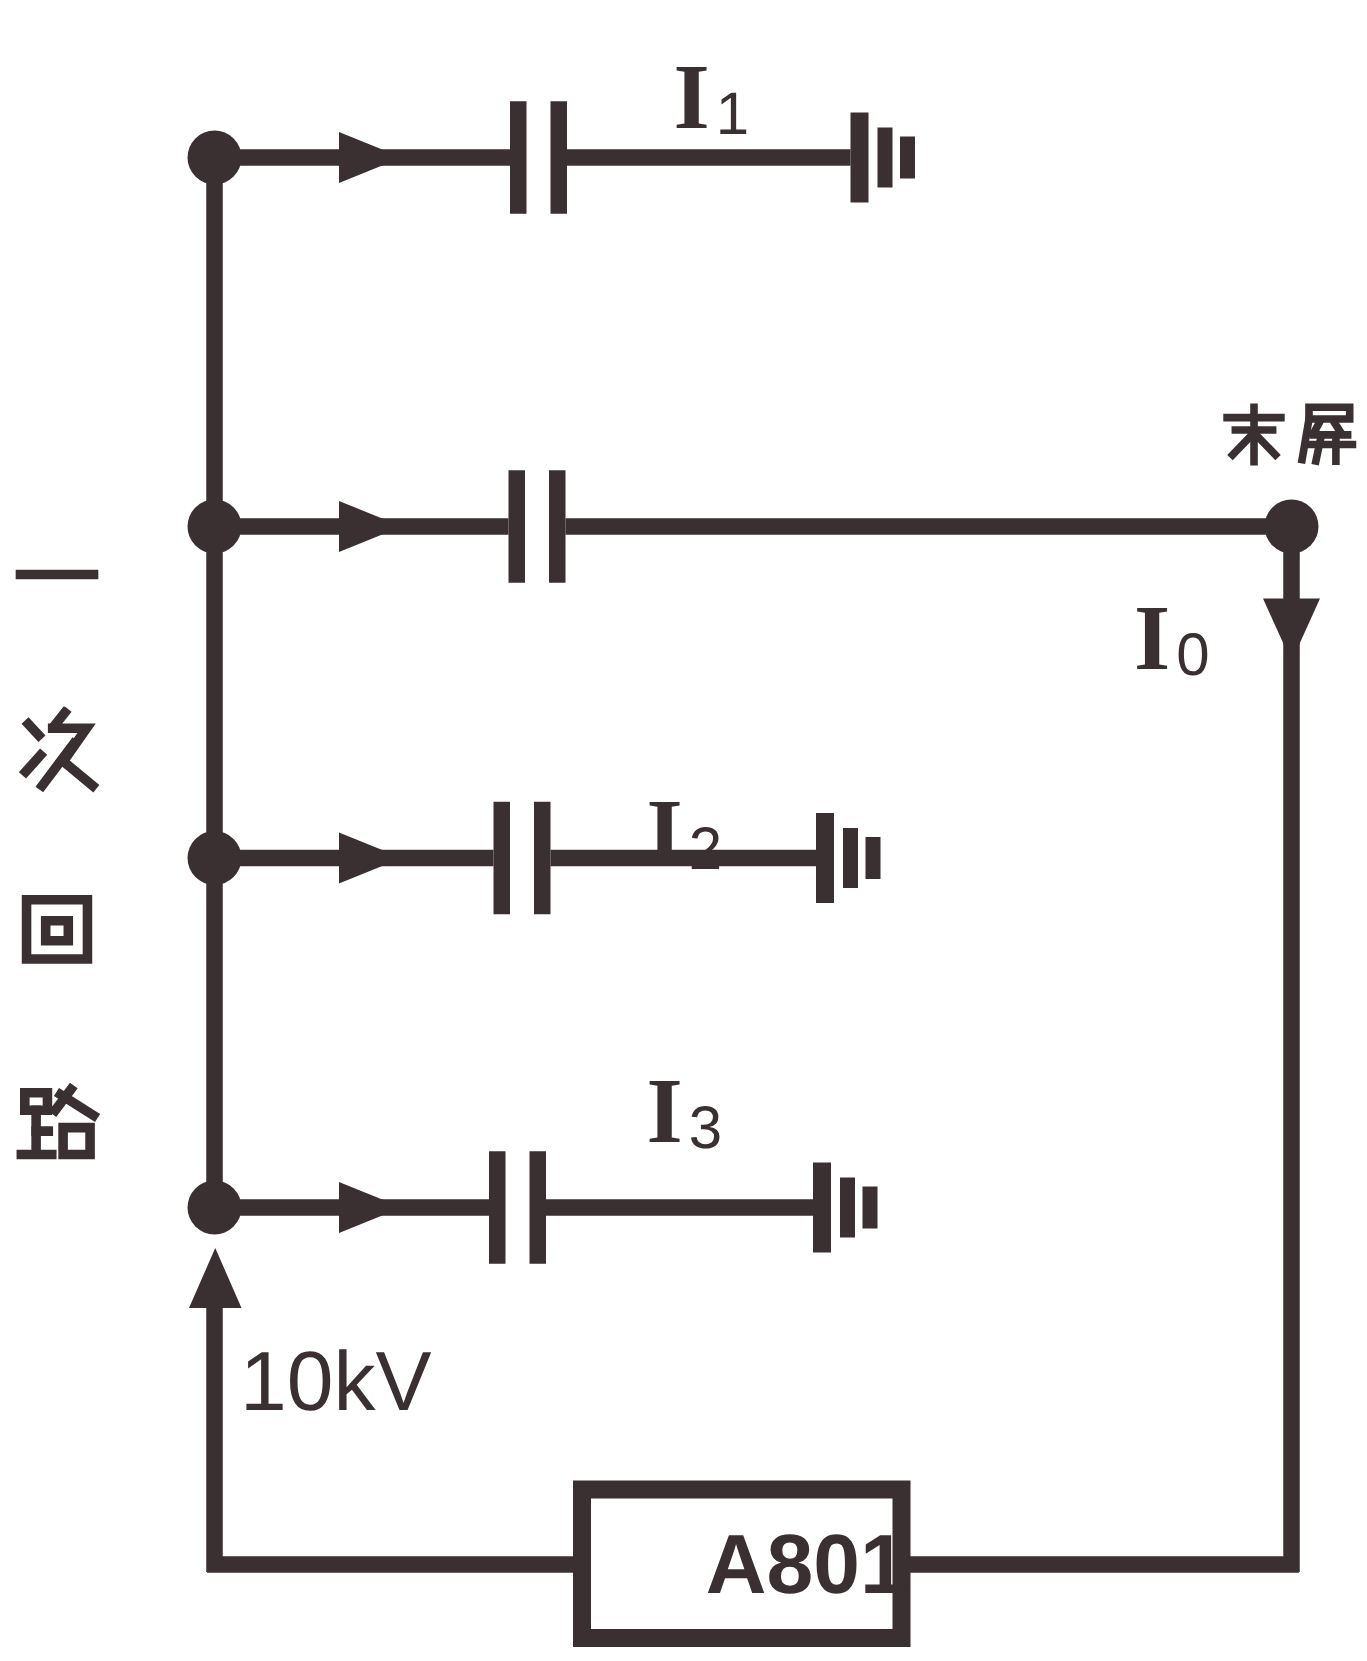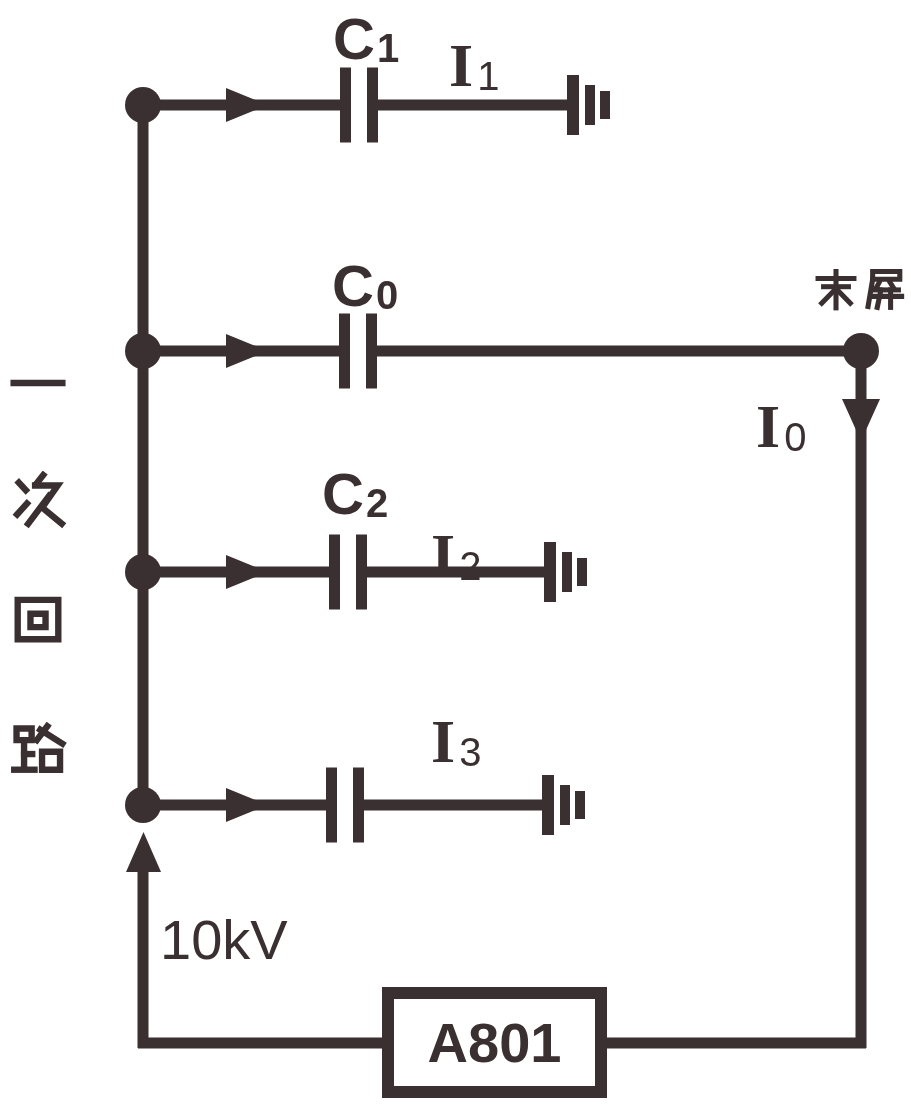--- a/index.html
+++ b/index.html
@@ -19,21 +19,21 @@
 
   .lbl { position:absolute; white-space:nowrap; line-height:1; color:var(--line,#3a3031); }
   .cap .base { font:600 58px "Liberation Sans", sans-serif; }
   .cap .sub  { font:600 40px "Liberation Sans", sans-serif; display:inline-block; transform:translateY(3px); margin-left:2px; }
   .cur .base { font:600 62px "Liberation Serif", serif; }
   .cur .sub  { font:500 40px "Liberation Sans", sans-serif; display:inline-block; transform:translateY(4px); margin-left:4px; }
   .kv  { font:500 56px "Liberation Sans", sans-serif; }
   .devlbl {
     position:absolute; left:382px; top:987px; width:225px; height:111px;
     display:flex; align-items:center; justify-content:center;
-    font:700 56px "Liberation Sans", sans-serif; color:var(--line,#3a3031);
+    font:700 56px "Liberation Sans", sans-serif; color:var(--line,#3a3031);padding-left:43px;
   }
   .cjk { position:absolute; color:var(--line,#3a3031); }
   .cjk path { stroke:currentColor; fill:none; stroke-width:11; stroke-linecap:square; stroke-linejoin:miter; }
   .sr { position:absolute; opacity:0; font-size:8px; pointer-events:none; }
 </style>
 </head>
 <body style="--line: #3a3031; --bg: #ffffff;">
 
 <div class="stage">
 
@@ -84,30 +84,27 @@
     <rect class="gbar" x="542" y="775" width="12" height="60"></rect>
     <rect class="gbar" x="560" y="785" width="10" height="40"></rect>
     <rect class="gbar" x="575" y="791" width="10" height="28"></rect>
     <circle cx="143" cy="805" r="18"></circle>
 
     <polygon points="126,872 161,872 143.5,832"></polygon>
 
     <rect class="devbox" x="388" y="993" width="213" height="99"></rect>
   </svg>
 
-  <div class="lbl cap" style="left:333px; top:5px;"><span class="base">C</span><span class="sub">1</span></div>
-  <div class="lbl cap" style="left:332px; top:252px;"><span class="base">C</span><span class="sub">0</span></div>
-  <div class="lbl cap" style="left:322px; top:460px;"><span class="base">C</span><span class="sub">2</span></div>
 
   <div class="lbl cur" style="left:449px; top:30px;text-align:center;"><span class="base">I</span><span class="sub">1</span></div>
   <div class="lbl cur" style="left:431px; top:496px;margin-top:24px;"><span class="base">I</span><span class="sub">2</span></div>
   <div class="lbl cur" style="left:431px; top:706px;text-align:right;"><span class="base">I</span><span class="sub">3</span></div>
   <div class="lbl cur" style="left:756px; top:391px;"><span class="base">I</span><span class="sub">0</span></div>
 
-  <div class="lbl kv" style="left:160px; top:888px;margin-top:19px;">10kV</div>
+  <div class="lbl kv" style="left:160px; top:888px;">10kV</div>
 
   <div class="devlbl">A801</div>
 
   <span class="sr" style="left:813px; top:266px;">末屏</span>
   <svg class="cjk" style="left:813px; top:266px;" width="46" height="46" viewBox="0 0 100 100">
     <path d="M11 27 H89"></path>
       <path d="M23 45 H77"></path>
       <path d="M50 12 V91"></path>
       <path d="M48 51 L19 81"></path>
       <path d="M52 51 L81 81"></path>

